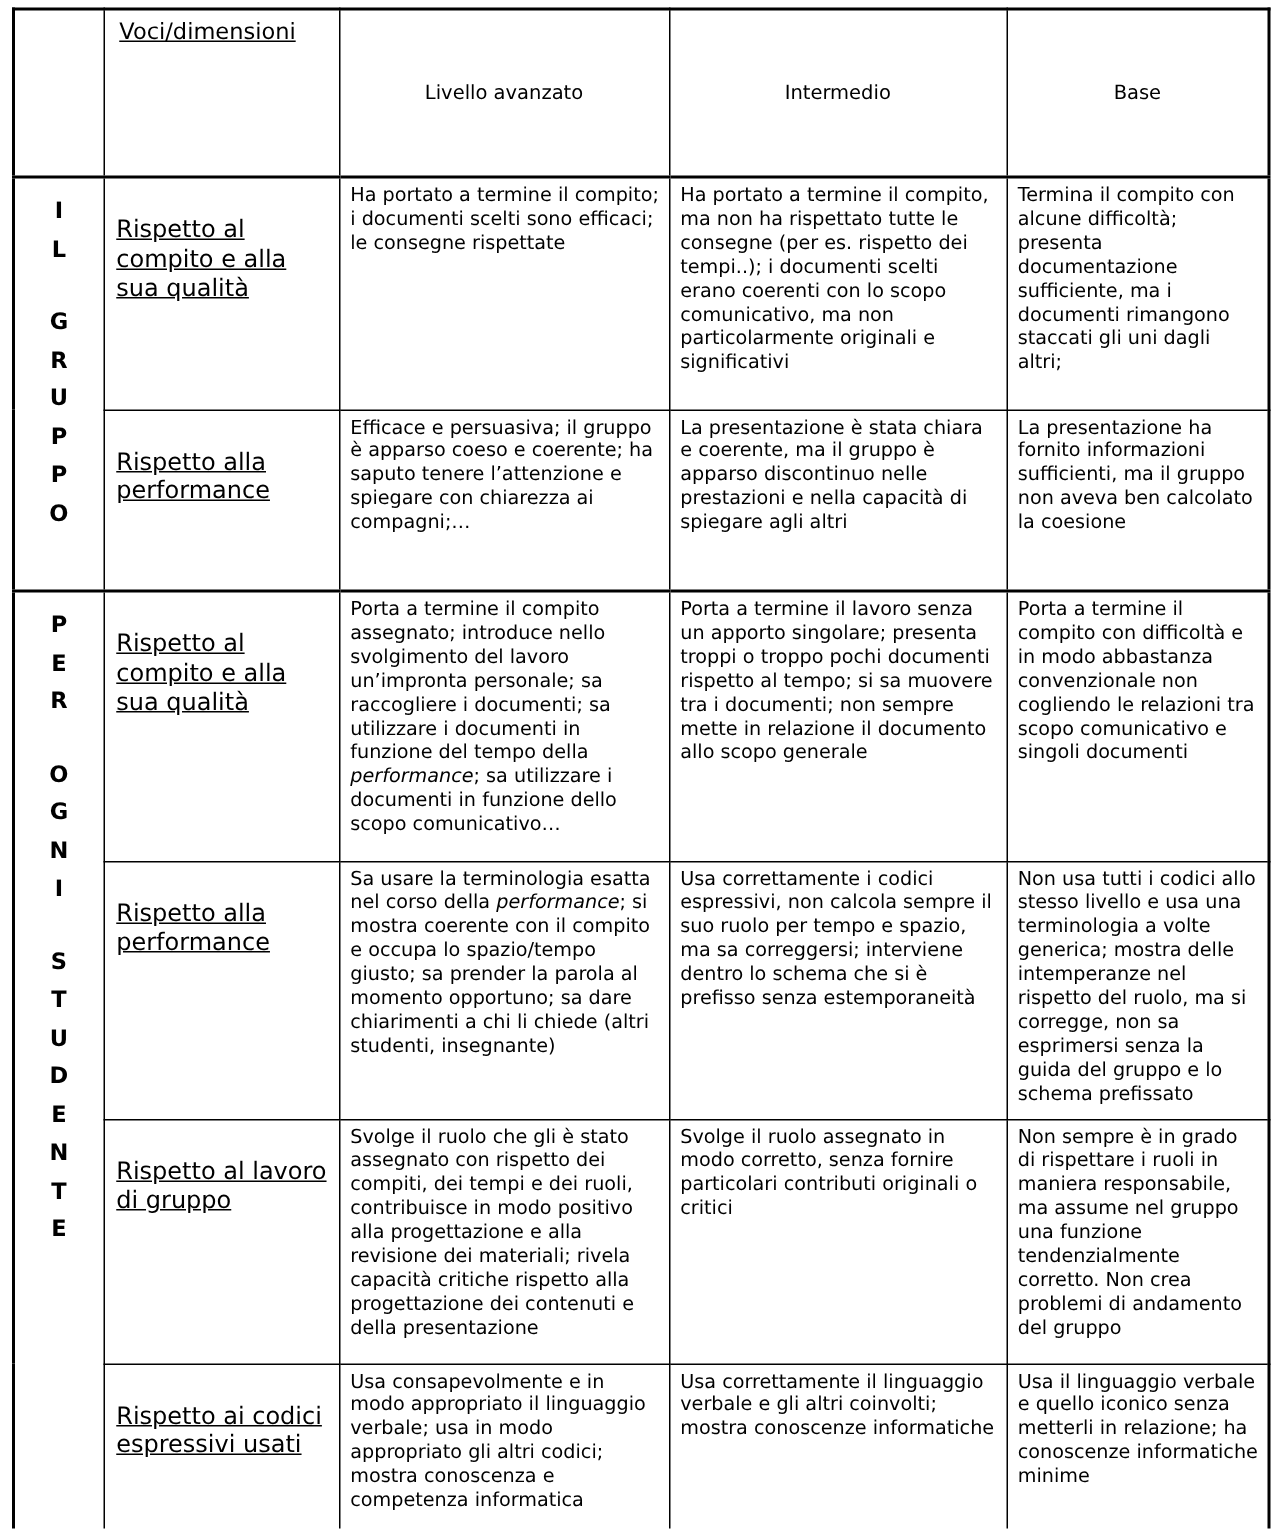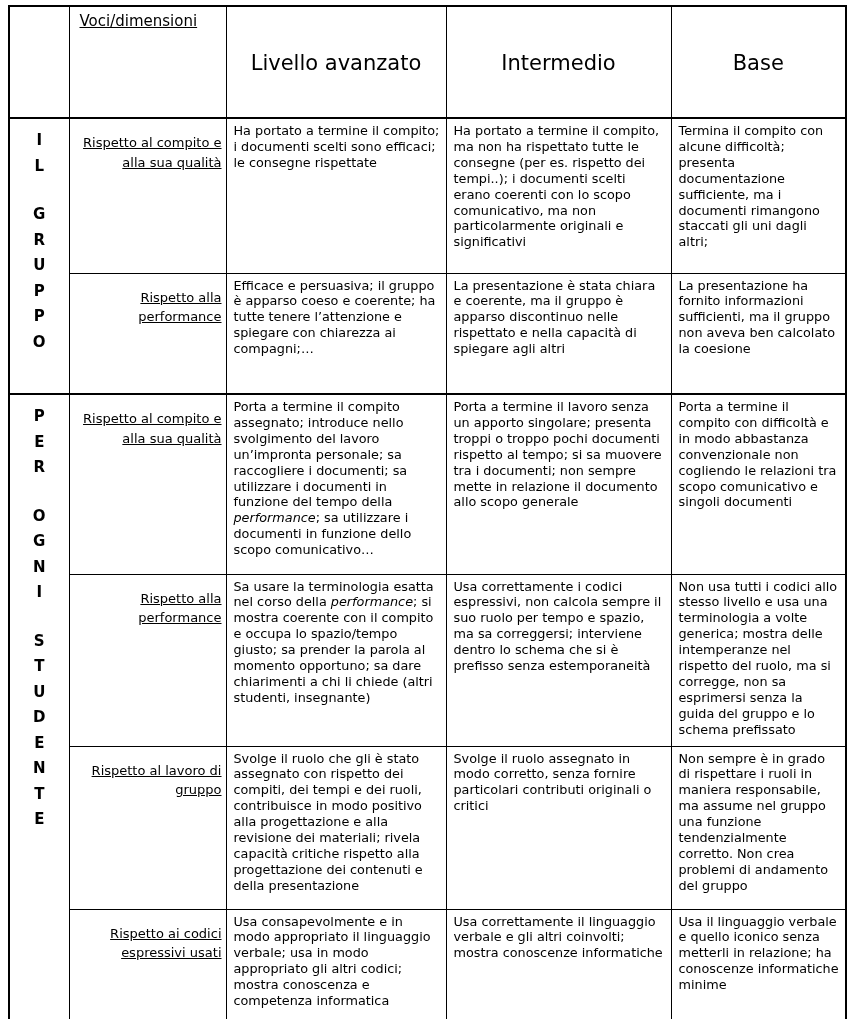--- a/index.html
+++ b/index.html
@@ -40,41 +40,40 @@
   th.voci {
     vertical-align: top;
     text-align: left;
     font-size: 15px;
     padding-top: 5px;
     padding-left: 10px;
   }
   th.level {
     vertical-align: middle;
     text-align: center;
-    font-size: 21px;
+    font-size: 13px;
     padding-top: 5px;
   }
   .u { text-decoration: underline; }
 
   td.vcell {
     text-align: center;
     padding-top: 9px;
   }
   .vletter {
     font-weight: bold;
     font-size: 15px;
     line-height: 25.5px;
   }
   .vgap { height: 23px; }
 
   td.label-cell {
-    font-size: 13px;
+    font-size: 16px;
     line-height: 19.5px;
-    padding: 14px 4px 4px 8px;
-    text-align: right;
+    padding: 24px 4px 4px 8px;
   }
   td.desc-cell {
     font-size: 12.8px;
     line-height: 15.9px;
     padding: 4px 6px 3px 7px;
   }
 </style>
 </head>
 <body>
 
@@ -109,22 +108,22 @@
             <div class="vletter">P</div>
             <div class="vletter">O</div>
           </td>
           <td class="label-cell"><span class="u">Rispetto al compito e alla sua qualità</span></td>
           <td class="desc-cell">Ha portato a termine il compito; i documenti scelti sono efficaci; le consegne rispettate</td>
           <td class="desc-cell">Ha portato a termine il compito, ma non ha rispettato tutte le consegne (per es. rispetto dei tempi..); i documenti scelti erano coerenti con lo scopo comunicativo, ma non particolarmente originali e significativi</td>
           <td class="desc-cell">Termina il compito con alcune difficoltà; presenta documentazione sufficiente, ma i documenti rimangono staccati gli uni dagli altri;</td>
         </tr>
         <tr style="height: 121px;">
           <td class="label-cell"><span class="u">Rispetto alla performance</span></td>
-          <td class="desc-cell">Efficace e persuasiva; il gruppo è apparso coeso e coerente; ha tutte tenere l’attenzione e spiegare con chiarezza ai compagni;…</td>
-          <td class="desc-cell">La presentazione è stata chiara e coerente, ma il gruppo è apparso discontinuo nelle rispettato e nella capacità di spiegare agli altri</td>
+          <td class="desc-cell">Efficace e persuasiva; il gruppo è apparso coeso e coerente; ha saputo tenere l’attenzione e spiegare con chiarezza ai compagni;…</td>
+          <td class="desc-cell">La presentazione è stata chiara e coerente, ma il gruppo è apparso discontinuo nelle prestazioni e nella capacità di spiegare agli altri</td>
           <td class="desc-cell">La presentazione ha fornito informazioni sufficienti, ma il gruppo non aveva ben calcolato la coesione</td>
         </tr>
         <tr class="section-start" style="height: 180px;">
           <td rowspan="4" class="vcell">
             <div class="vletter">P</div>
             <div class="vletter">E</div>
             <div class="vletter">R</div>
             <div class="vgap"></div>
             <div class="vletter">O</div>
             <div class="vletter">G</div>

